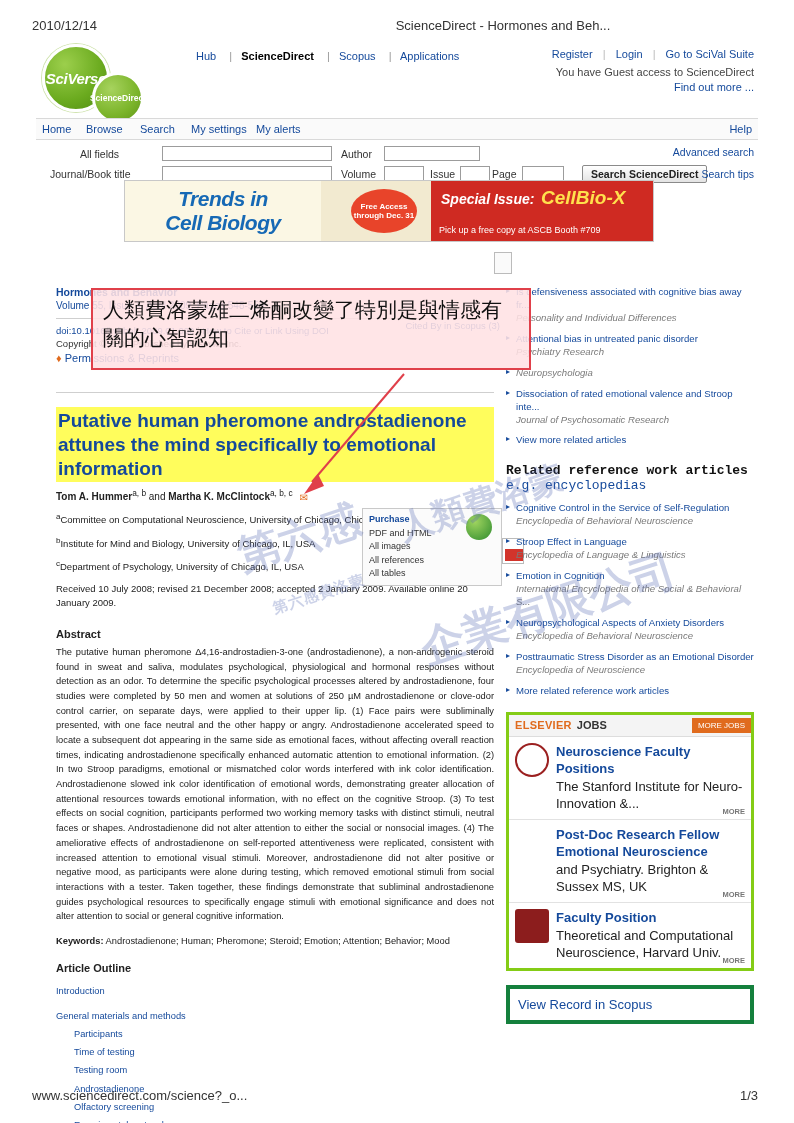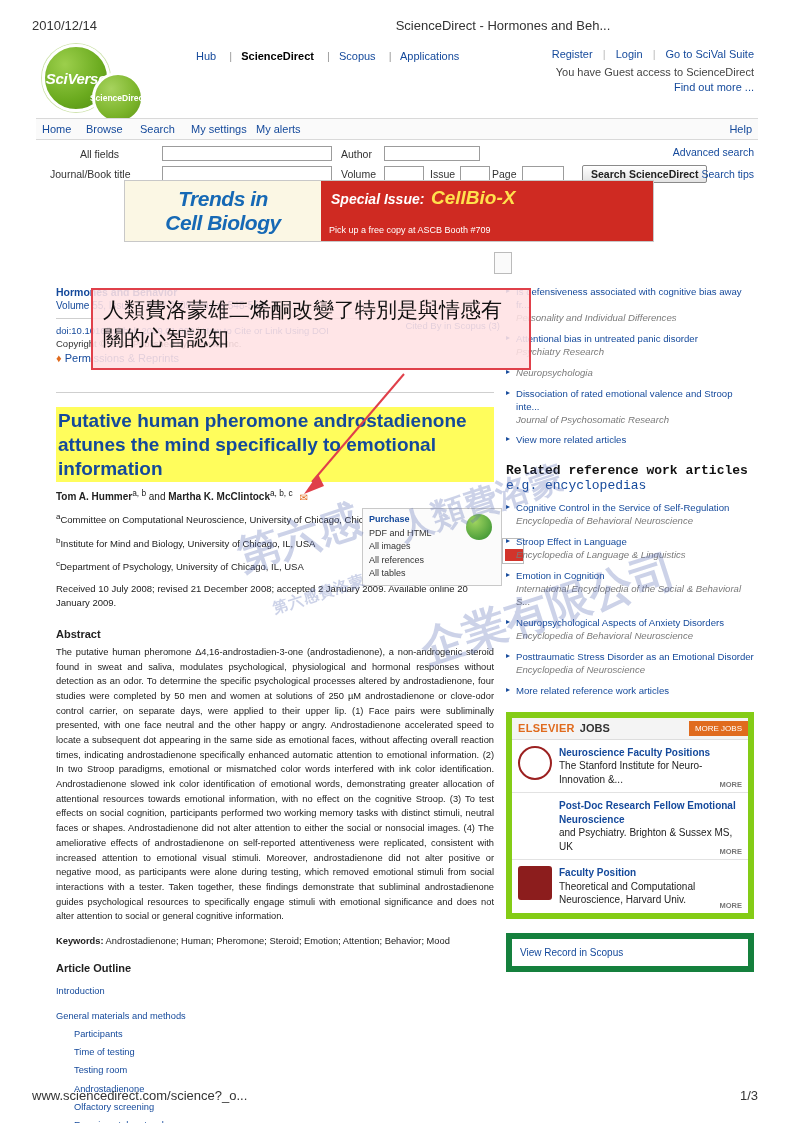--- a/index.html
+++ b/index.html
@@ -170,34 +170,34 @@
   .rsec ul { list-style:none; margin: 0; padding: 0; }
   .rsec li { margin-bottom: 8px; position:relative; padding-left: 10px; line-height:1.35;}
   .rsec li:before { content:"\25B8"; position:absolute; left:0; top:0; color:#14499b; font-size:8px; }
   .rsec a { color:#14499b; text-decoration:none; }
   .rsec .src { color:#7a7a7a; font-style: italic; display:block; }
   .rsec .more { color:#14499b; }
   .rsec-h { font-weight:bold; font-size: 13px; color:#111; margin: 16px 0 9px 0; font-family: Liberation Mono, monospace; }
   .rsec-h .sub { font-weight: normal; color:#14499b; }
 
   .jobs {
-    margin-top: 14px; border:6px solid #84cc16; background:#fff;
+    margin-top: 14px; border:3px solid #84cc16; background:#fff;
   }
   .jobs-hd { display:flex; align-items:center; height: 22px; background:#f4f4f4; border-bottom:1px solid #ddd; }
   .jobs-hd .el { color:#e06b1e; font-weight:bold; font-size:11px; margin-left:6px; letter-spacing:0.3px;}
   .jobs-hd .jb { color:#333; font-weight:bold; font-size:11px; margin-left:5px; }
   .jobs-hd .morejobs { margin-left:auto; background:#e06b1e; color:#fff; font-size:8px;
       padding: 3px 6px; }
   .job { display:flex; border-bottom:1px solid #e2e2e2; padding: 6px; position:relative; }
   .job .seal { width:34px; height:34px; border-radius:50%; border:2px solid #9b2020; flex:none; margin-right:7px; }
   .job .seal.sq { border-radius:3px; background:#8c1d1d; border-color:#8c1d1d; }
-  .job .txt { font-size: 10px; line-height:1.35; }
+  .job .txt { font-size: 13px; line-height:1.35; }
   .job .txt .t { color:#14499b; font-weight:bold; }
   .job .more { position:absolute; right:6px; bottom:3px; font-size: 7.5px; color:#777; font-weight:bold; }
-  .scopusbox { margin-top: 14px; border:6px solid #15803d; padding: 8px 8px; font-size:10px; }
+  .scopusbox { margin-top: 14px; border:4px solid #15803d; padding: 8px 8px; font-size:13px; }
   .scopusbox a { color:#14499b; text-decoration:none; }
 
   
   .wm {
     position:absolute; color: rgba(86,105,180,0.30); font-weight:bold;
     transform: rotate(-18deg); white-space:nowrap; pointer-events:none;
   }
   .wm1 { left: 200px; top: 470px; font-size: 42px; }
   .wm2 { left: 380px; top: 540px; font-size: 44px; }
   .wm3 { left: 235px; top: 545px; font-size: 15px; letter-spacing:1px;}
@@ -281,20 +281,23 @@
 
     <button class="btn-search" style="left:546px; top:25px;">Search ScienceDirect</button>
     <div class="rightlinks" style="top:6px;"><a>Advanced search</a></div>
     <div class="rightlinks" style="top:28px;"><a>Search tips</a></div>
   </div>
 
   <div class="banner">
     <div class="b1">
       <div class="t1">Trends in</div>
       <div class="t2">Cell Biology</div>
+    </div>
+    <div class="b2">
+      <div class="free">Free Access through Dec. 31</div>
     </div>
     <div class="b3">
       <div class="sp">Special Issue:</div>
       <div class="cb">CellBio-X</div>
       <div class="pick">Pick up a free copy at ASCB Booth #709</div>
     </div>
   </div>
 
 
   <div class="main">

